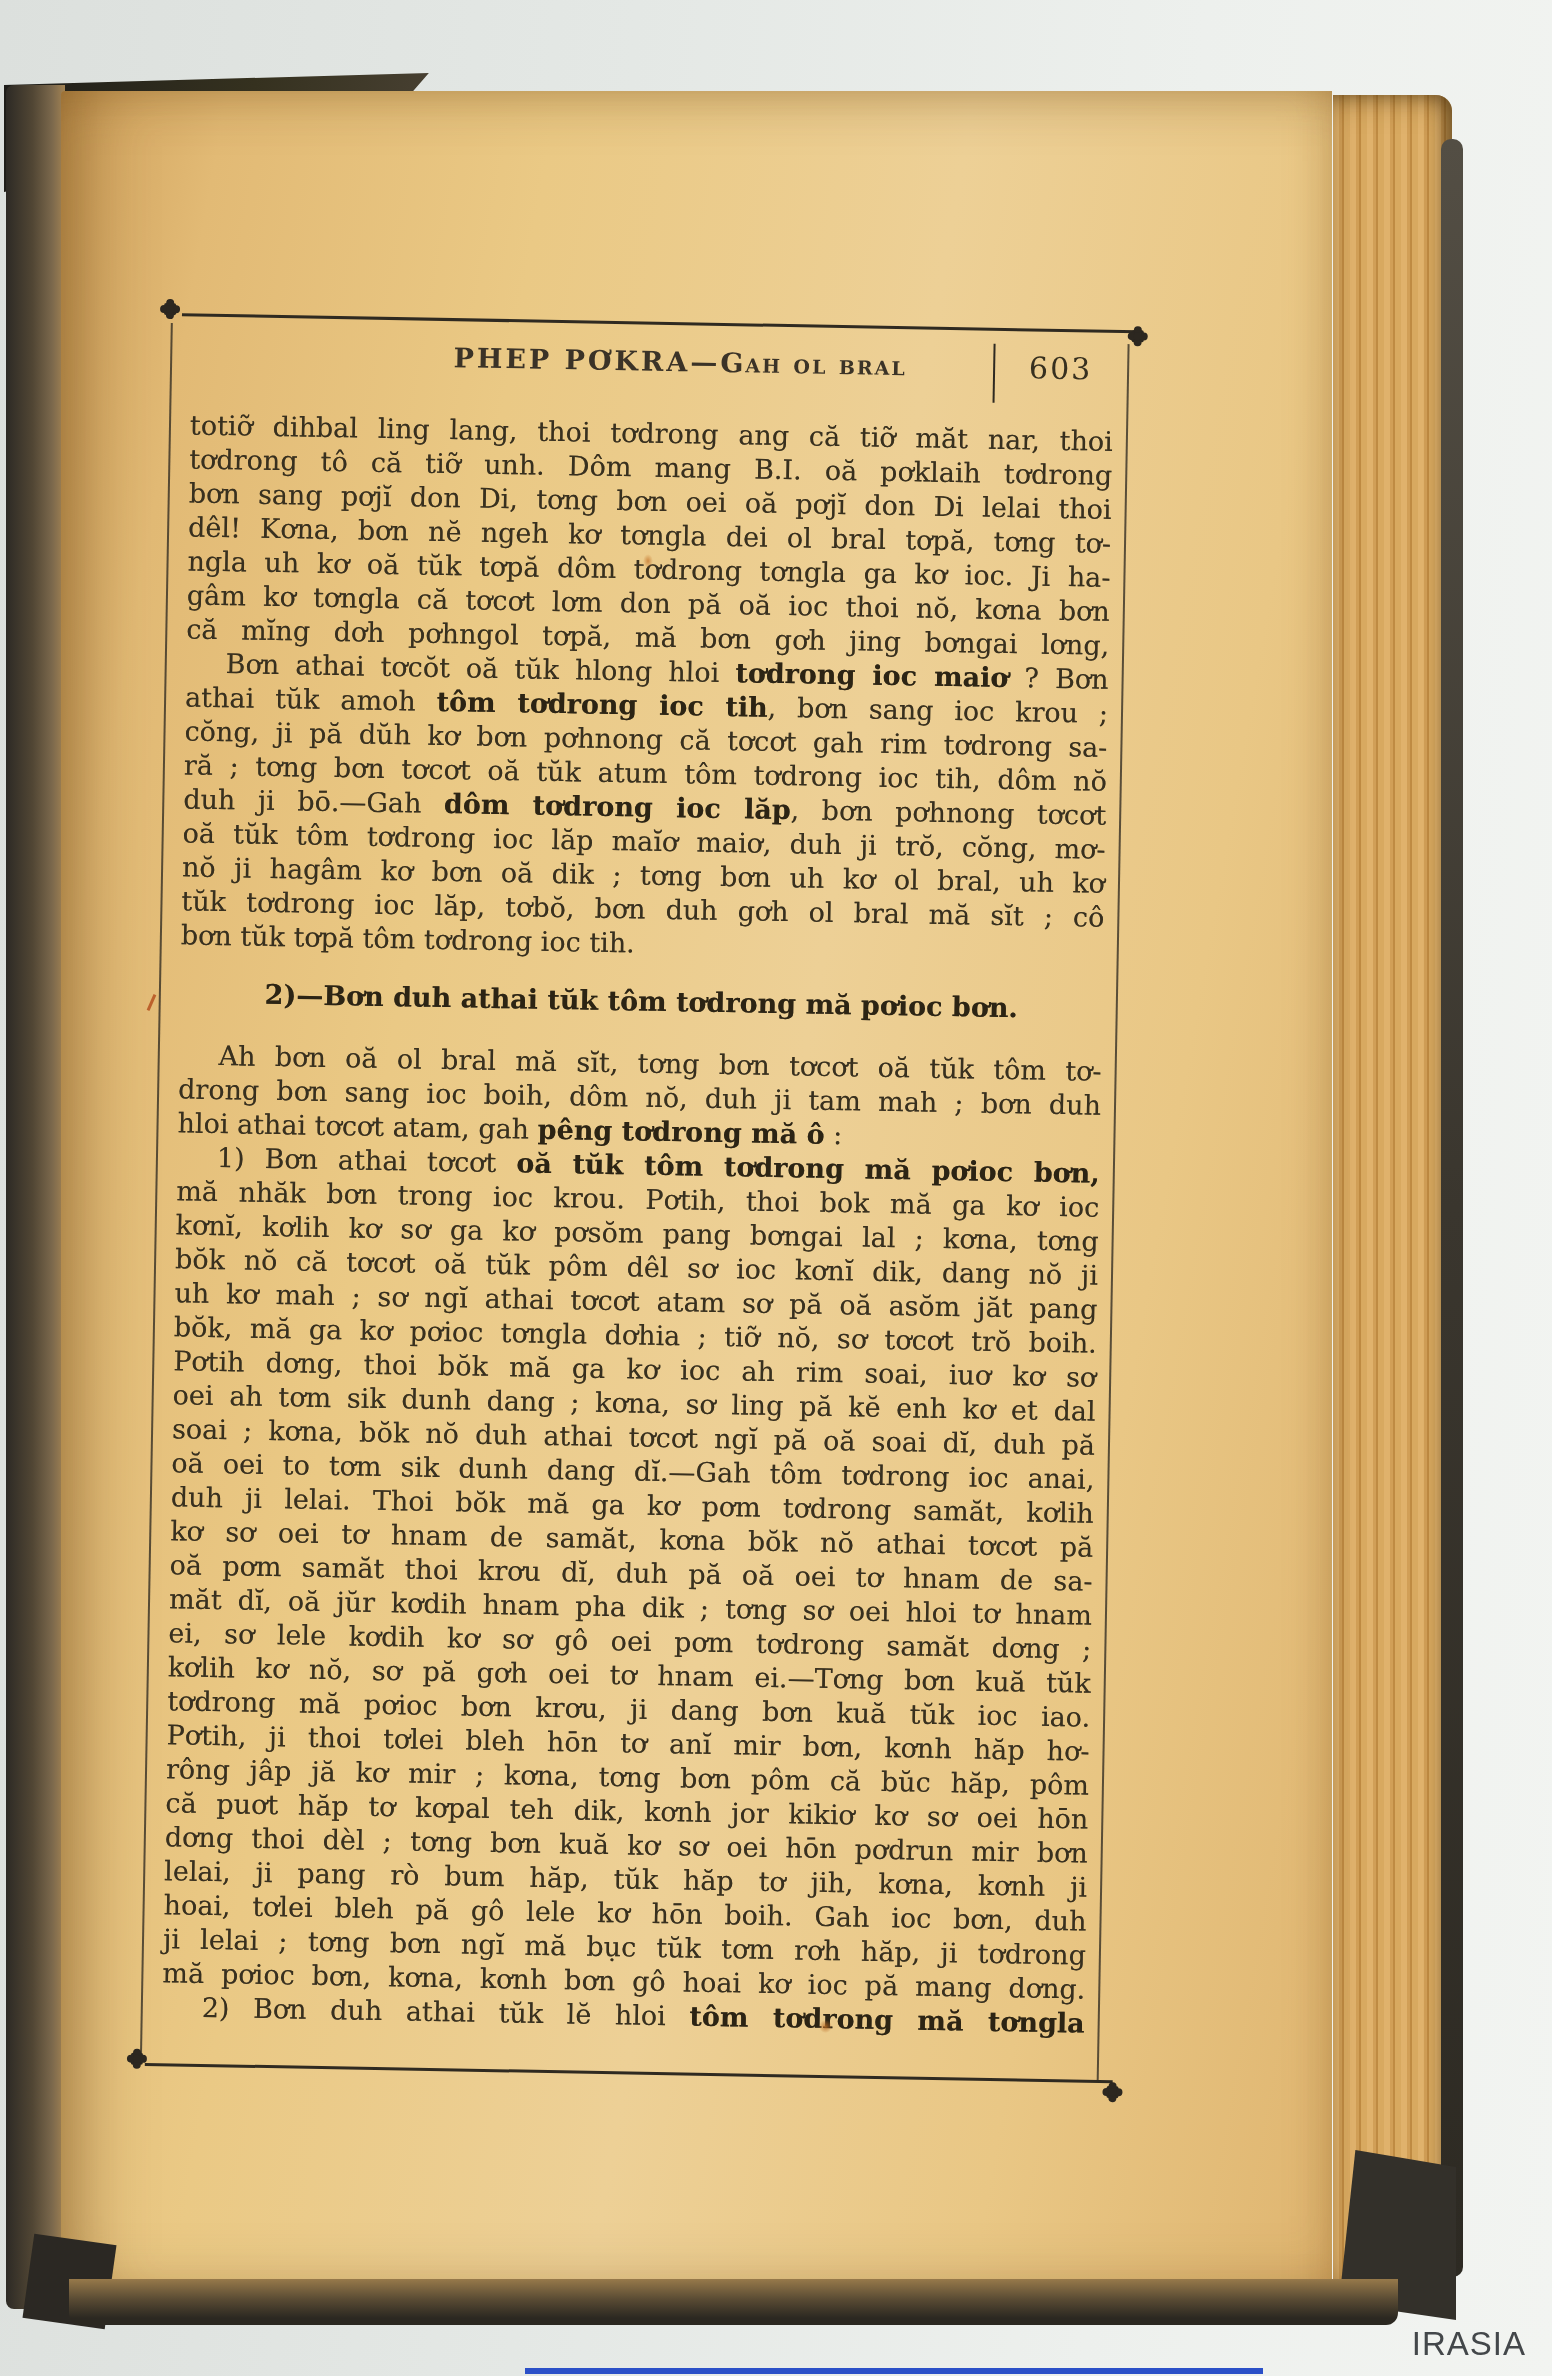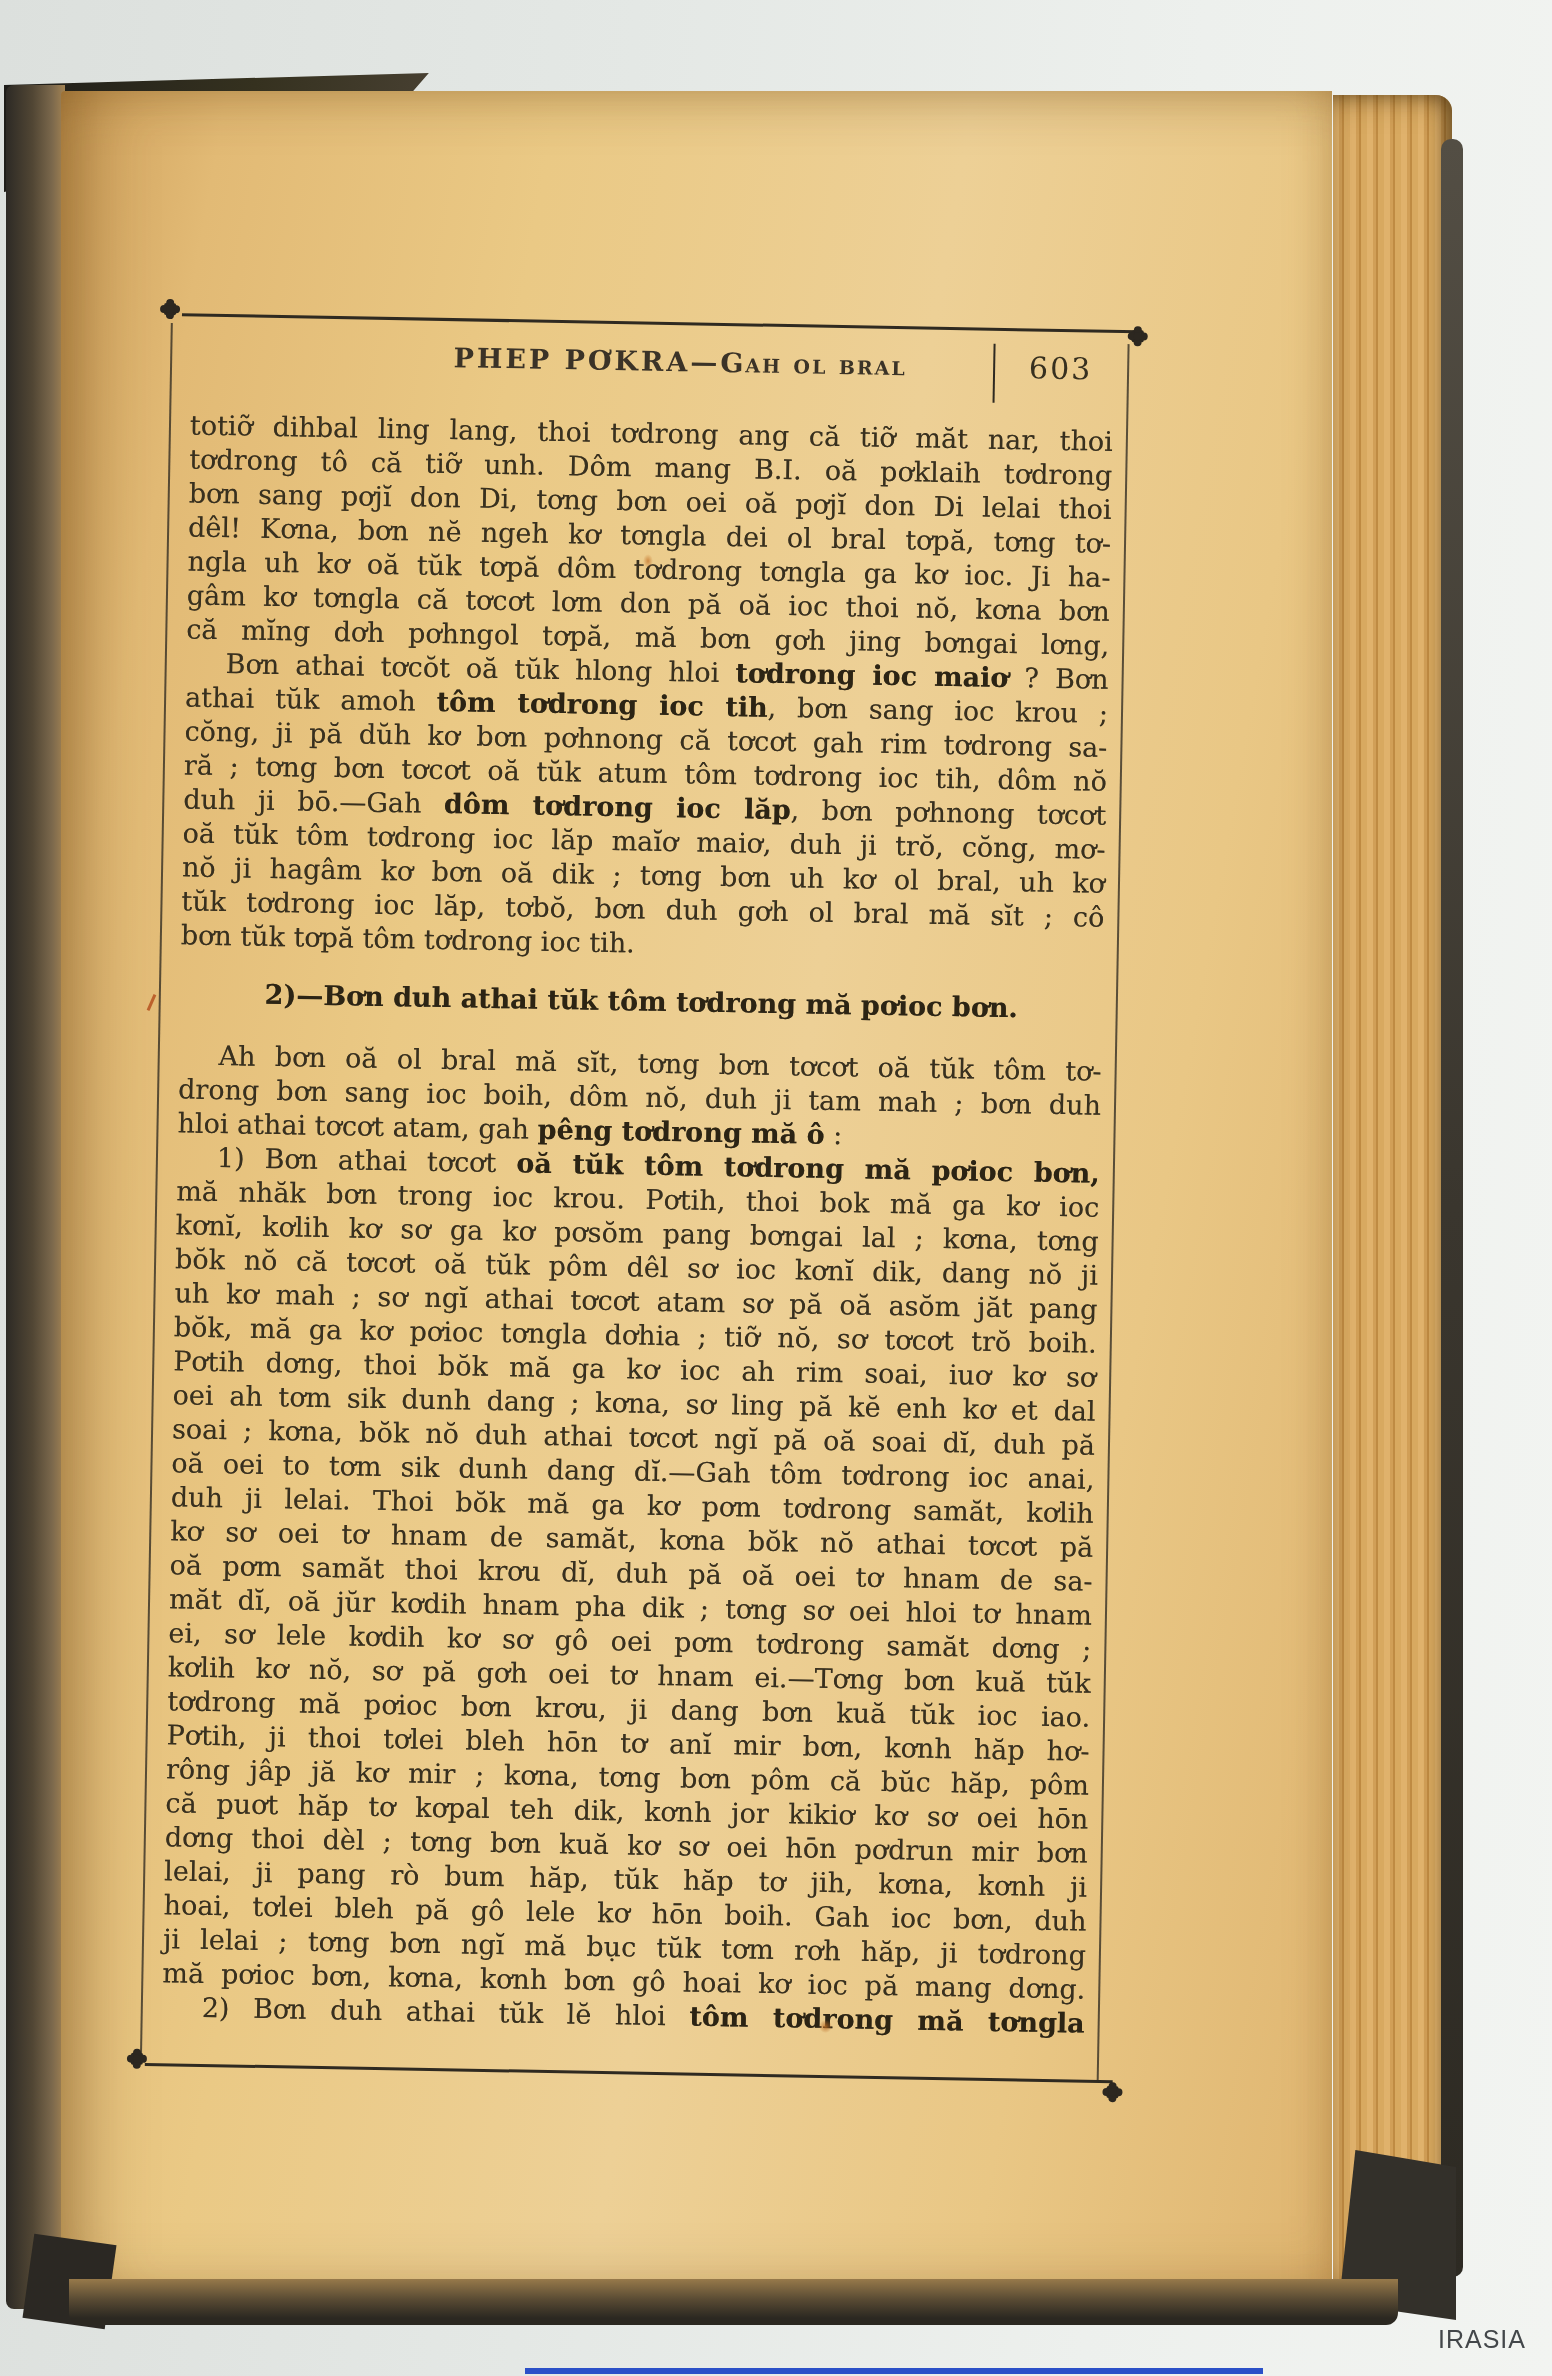--- a/index.html
+++ b/index.html
@@ -63,21 +63,21 @@
   .line.left{text-align-last:left;}
   .line.heading{text-align:center;text-align-last:center;margin:24px 0 28px;padding-left:0;}
 
   
   .stain{border-radius:50%;}
   .stain1{left:582px;top:463px;width:10px;height:14px;background:radial-gradient(#c4742a,rgba(196,116,42,0) 70%);opacity:.75;}
   .stain2{left:758px;top:1929px;width:13px;height:13px;background:radial-gradient(#b86a24,rgba(184,106,36,0) 72%);opacity:.8;}
   .red-tick{left:89px;top:903px;width:3px;height:17px;background:#b5511e;transform:rotate(24deg);opacity:.85;}
 
   .watermark{right:26px;top:2325px;font-family:"Liberation Sans",sans-serif;
-      font-size:25px;color:#43474a;letter-spacing:1px;}
+      font-size:33px;color:#43474a;letter-spacing:1px;}
   .scan-line{left:525px;top:2368px;width:738px;height:6px;background:#2b50c8;}
 </style>
 </head>
 <body>
 
 <div class="stage">
 
   <div class="abs cover-top-left"></div>
   <div class="abs cover-left"></div>
 

